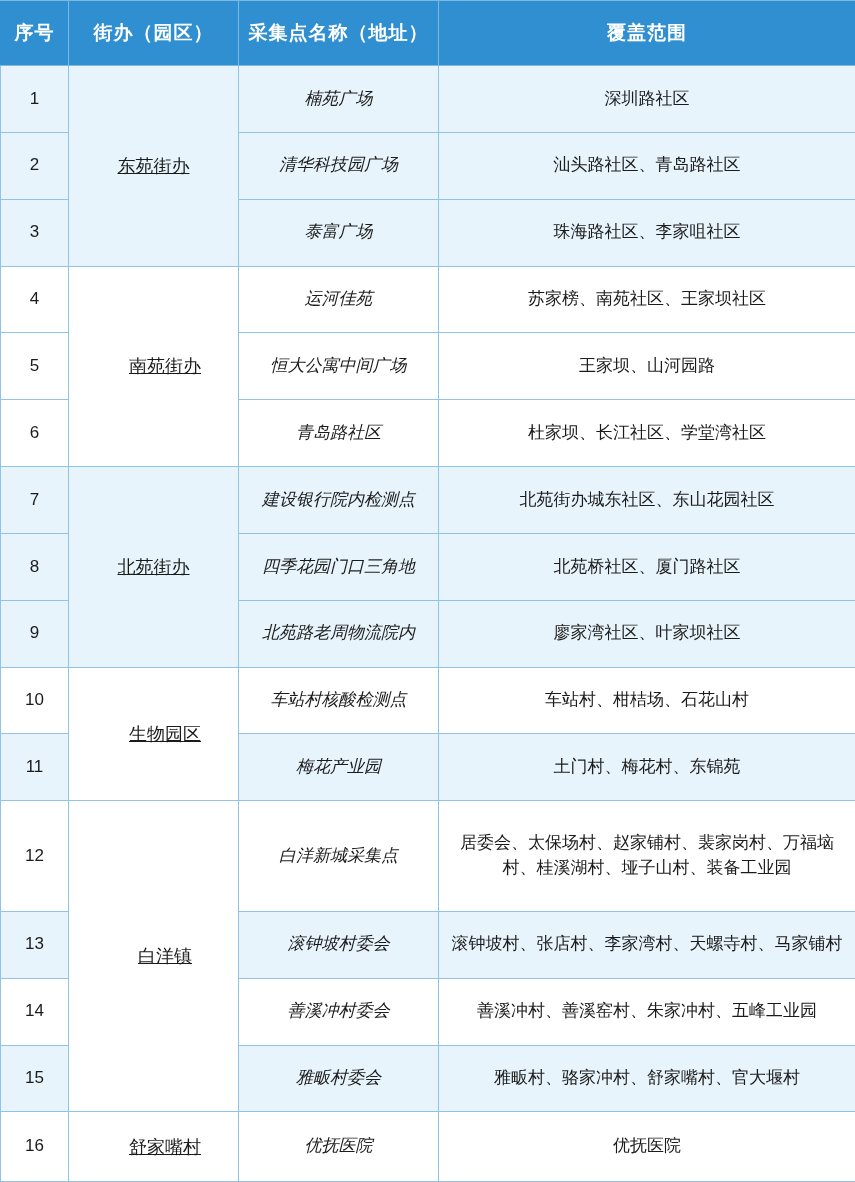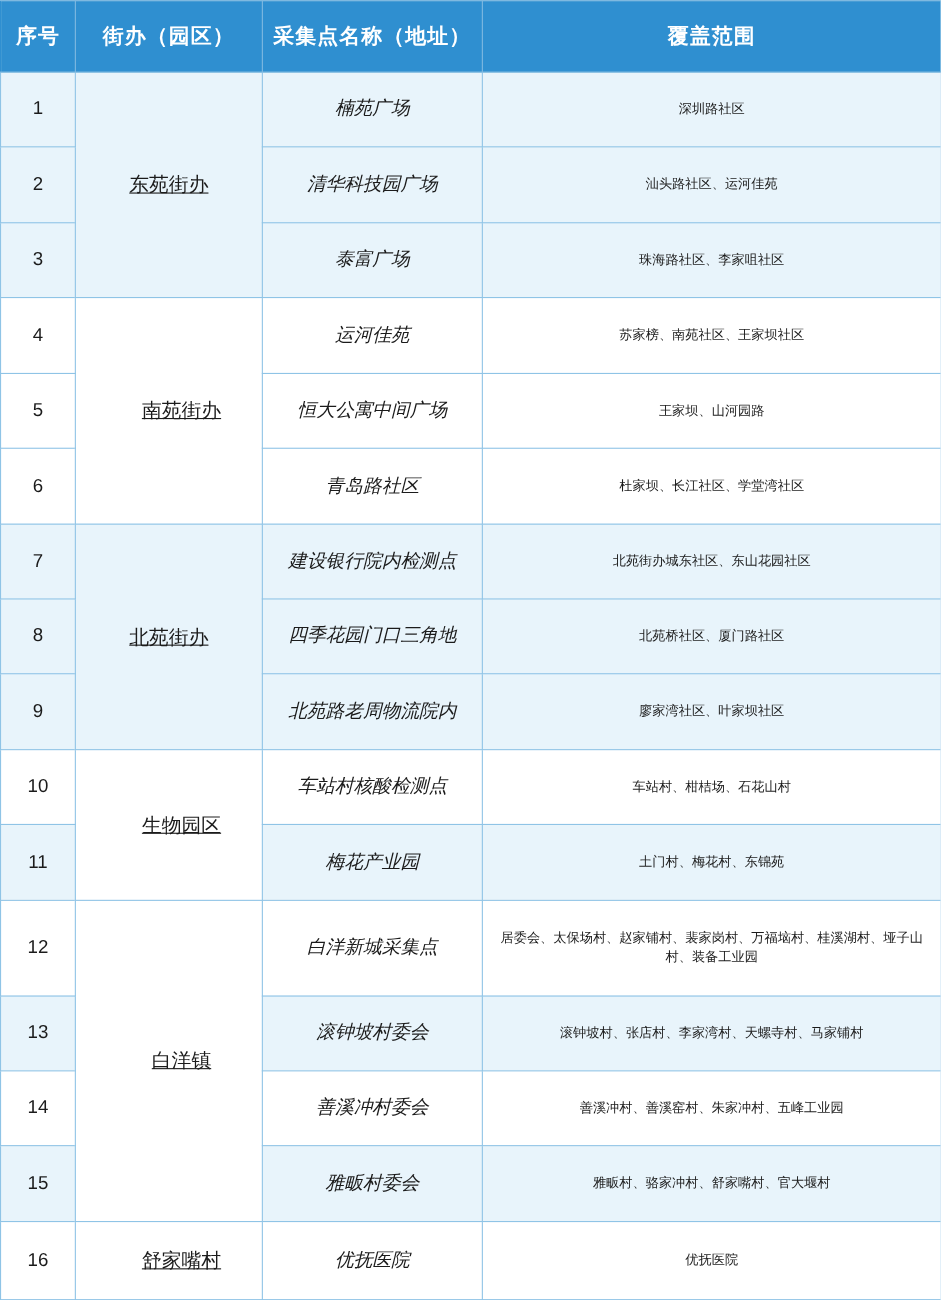--- a/index.html
+++ b/index.html
@@ -56,21 +56,21 @@
   }
   tbody tr.row-alt td {
     background: #e8f4fb;
   }
   tbody tr.row-plain td {
     background: #ffffff;
   }
   td.cell-idx { font-size: 17px; }
   td.cell-street { font-size: 18px; text-decoration: underline; }
   td.cell-site { font-size: 17px; font-style: italic; }
-  td.cell-range { font-size: 12px; }
+  td.cell-range { font-size: 17px; }
 
   
   td.street-shade-alt { background: #e8f4fb !important; }
   td.street-shade-plain { background: #ffffff !important; padding-left: 31px; }
 </style>
 </head>
 <body>
 
 <div class="sheet">
   <table class="collection-table">
@@ -92,21 +92,21 @@
 
       <tr class="row-alt">
         <td class="cell-idx">1</td>
         <td class="cell-street street-shade-alt" rowspan="3">东苑街办</td>
         <td class="cell-site">楠苑广场</td>
         <td class="cell-range">深圳路社区</td>
       </tr>
       <tr class="row-alt">
         <td class="cell-idx">2</td>
         <td class="cell-site">清华科技园广场</td>
-        <td class="cell-range">汕头路社区、运河佳苑</td>
+        <td class="cell-range">汕头路社区、青岛路社区</td>
       </tr>
       <tr class="row-alt">
         <td class="cell-idx">3</td>
         <td class="cell-site">泰富广场</td>
         <td class="cell-range">珠海路社区、李家咀社区</td>
       </tr>
 
       <tr class="row-plain">
         <td class="cell-idx">4</td>
         <td class="cell-street street-shade-plain" rowspan="3">南苑街办</td>

